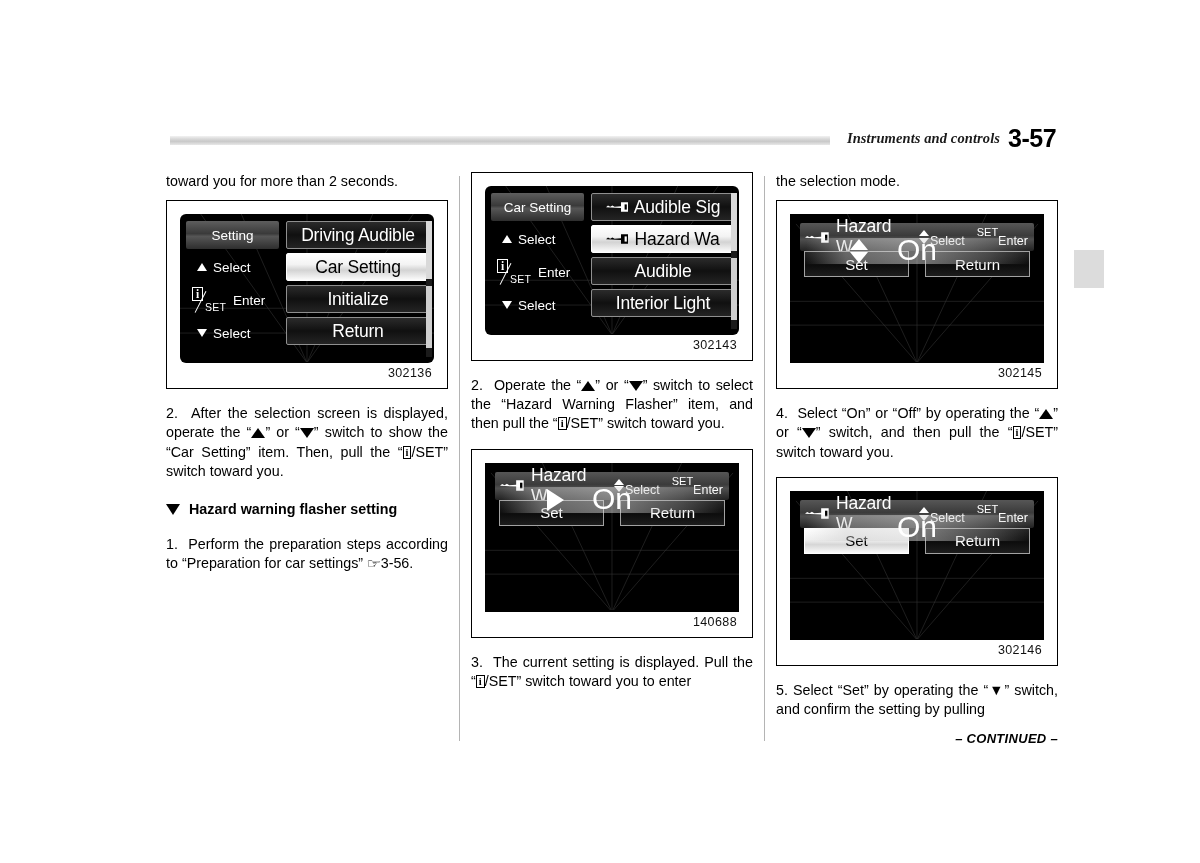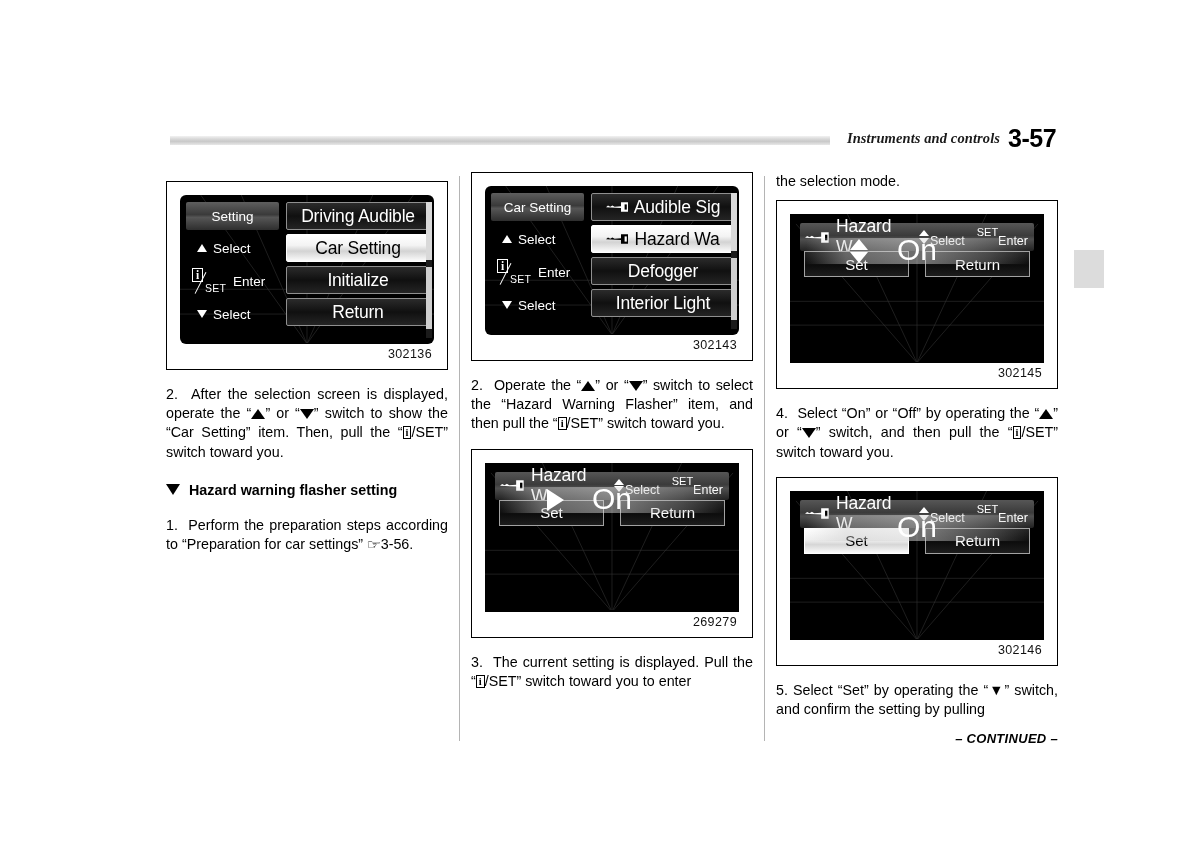--- a/index.html
+++ b/index.html
@@ -322,20 +322,21 @@
   <div class="header-rule"></div>
   <div class="header-title">Instruments and controls</div>
   <div class="header-page">3-57</div>
   <div class="edge-tab"></div>
 
   <div class="col-divider d1"></div>
   <div class="col-divider d2"></div>
 
   <div class="col c1">
 
+    <p class="body nojust">toward you for more than 2 seconds.</p>
 
     <div class="gap-s"></div>
 
     <div class="fig">
       <div class="lcd lcd-menu">
         <svg class="rays" viewBox="0 0 256 149" preserveAspectRatio="none">
           <g stroke="#6a6a6a" stroke-width="0.6" fill="none">
             <line x1="128" y1="150" x2="18" y2="-4"></line>
             <line x1="128" y1="150" x2="60" y2="-4"></line>
             <line x1="128" y1="150" x2="128" y2="-4"></line>
@@ -438,21 +439,21 @@
             </div>
             <div class="opt sel">
               <span class="kicon">
                 <svg width="26" height="12" viewBox="0 0 26 12">
                   <path d="M0 6.2 L2 4.6 L4.2 5.8 L6.4 4.4 L8.6 5.8 L15 5.2 L15 1.2 L22 1.2 L22 10.8 L15 10.8 L15 7.0 Z" fill="#000"></path>
                   <rect x="18.6" y="3.4" width="2.2" height="5.2" fill="#fff"></rect>
                 </svg>
               </span>
               <span>Hazard Wa</span>
             </div>
-            <div class="opt">Defogger</div>
+            <div class="opt">Audible</div>
             <div class="opt">Interior Light</div>
             <div class="scroll-track"></div>
             <div class="scroll-thumb"></div>
             <div class="scroll-thumb b"></div>
           </div>
         </div>
       </div>
       <div class="fig-num">302143</div>
     </div>
 
@@ -496,21 +497,21 @@
             <div class="val-bar"></div>
             <div class="val-cursor"></div>
             <div class="val-text">On</div>
           </div>
           <div class="val-foot">
             <div class="vbtn">Set</div>
             <div class="vbtn">Return</div>
           </div>
         </div>
       </div>
-      <div class="fig-num">269279</div>
+      <div class="fig-num">140688</div>
     </div>
 
     <div class="gap-m"></div>
 
     <p class="body">3.&nbsp;&nbsp;The current setting is displayed. Pull the “<span class="g-info">i</span>/SET” switch toward you to enter</p>
   </div>
 
   <div class="col c3">
 
     <p class="body nojust">the selection mode.</p>

